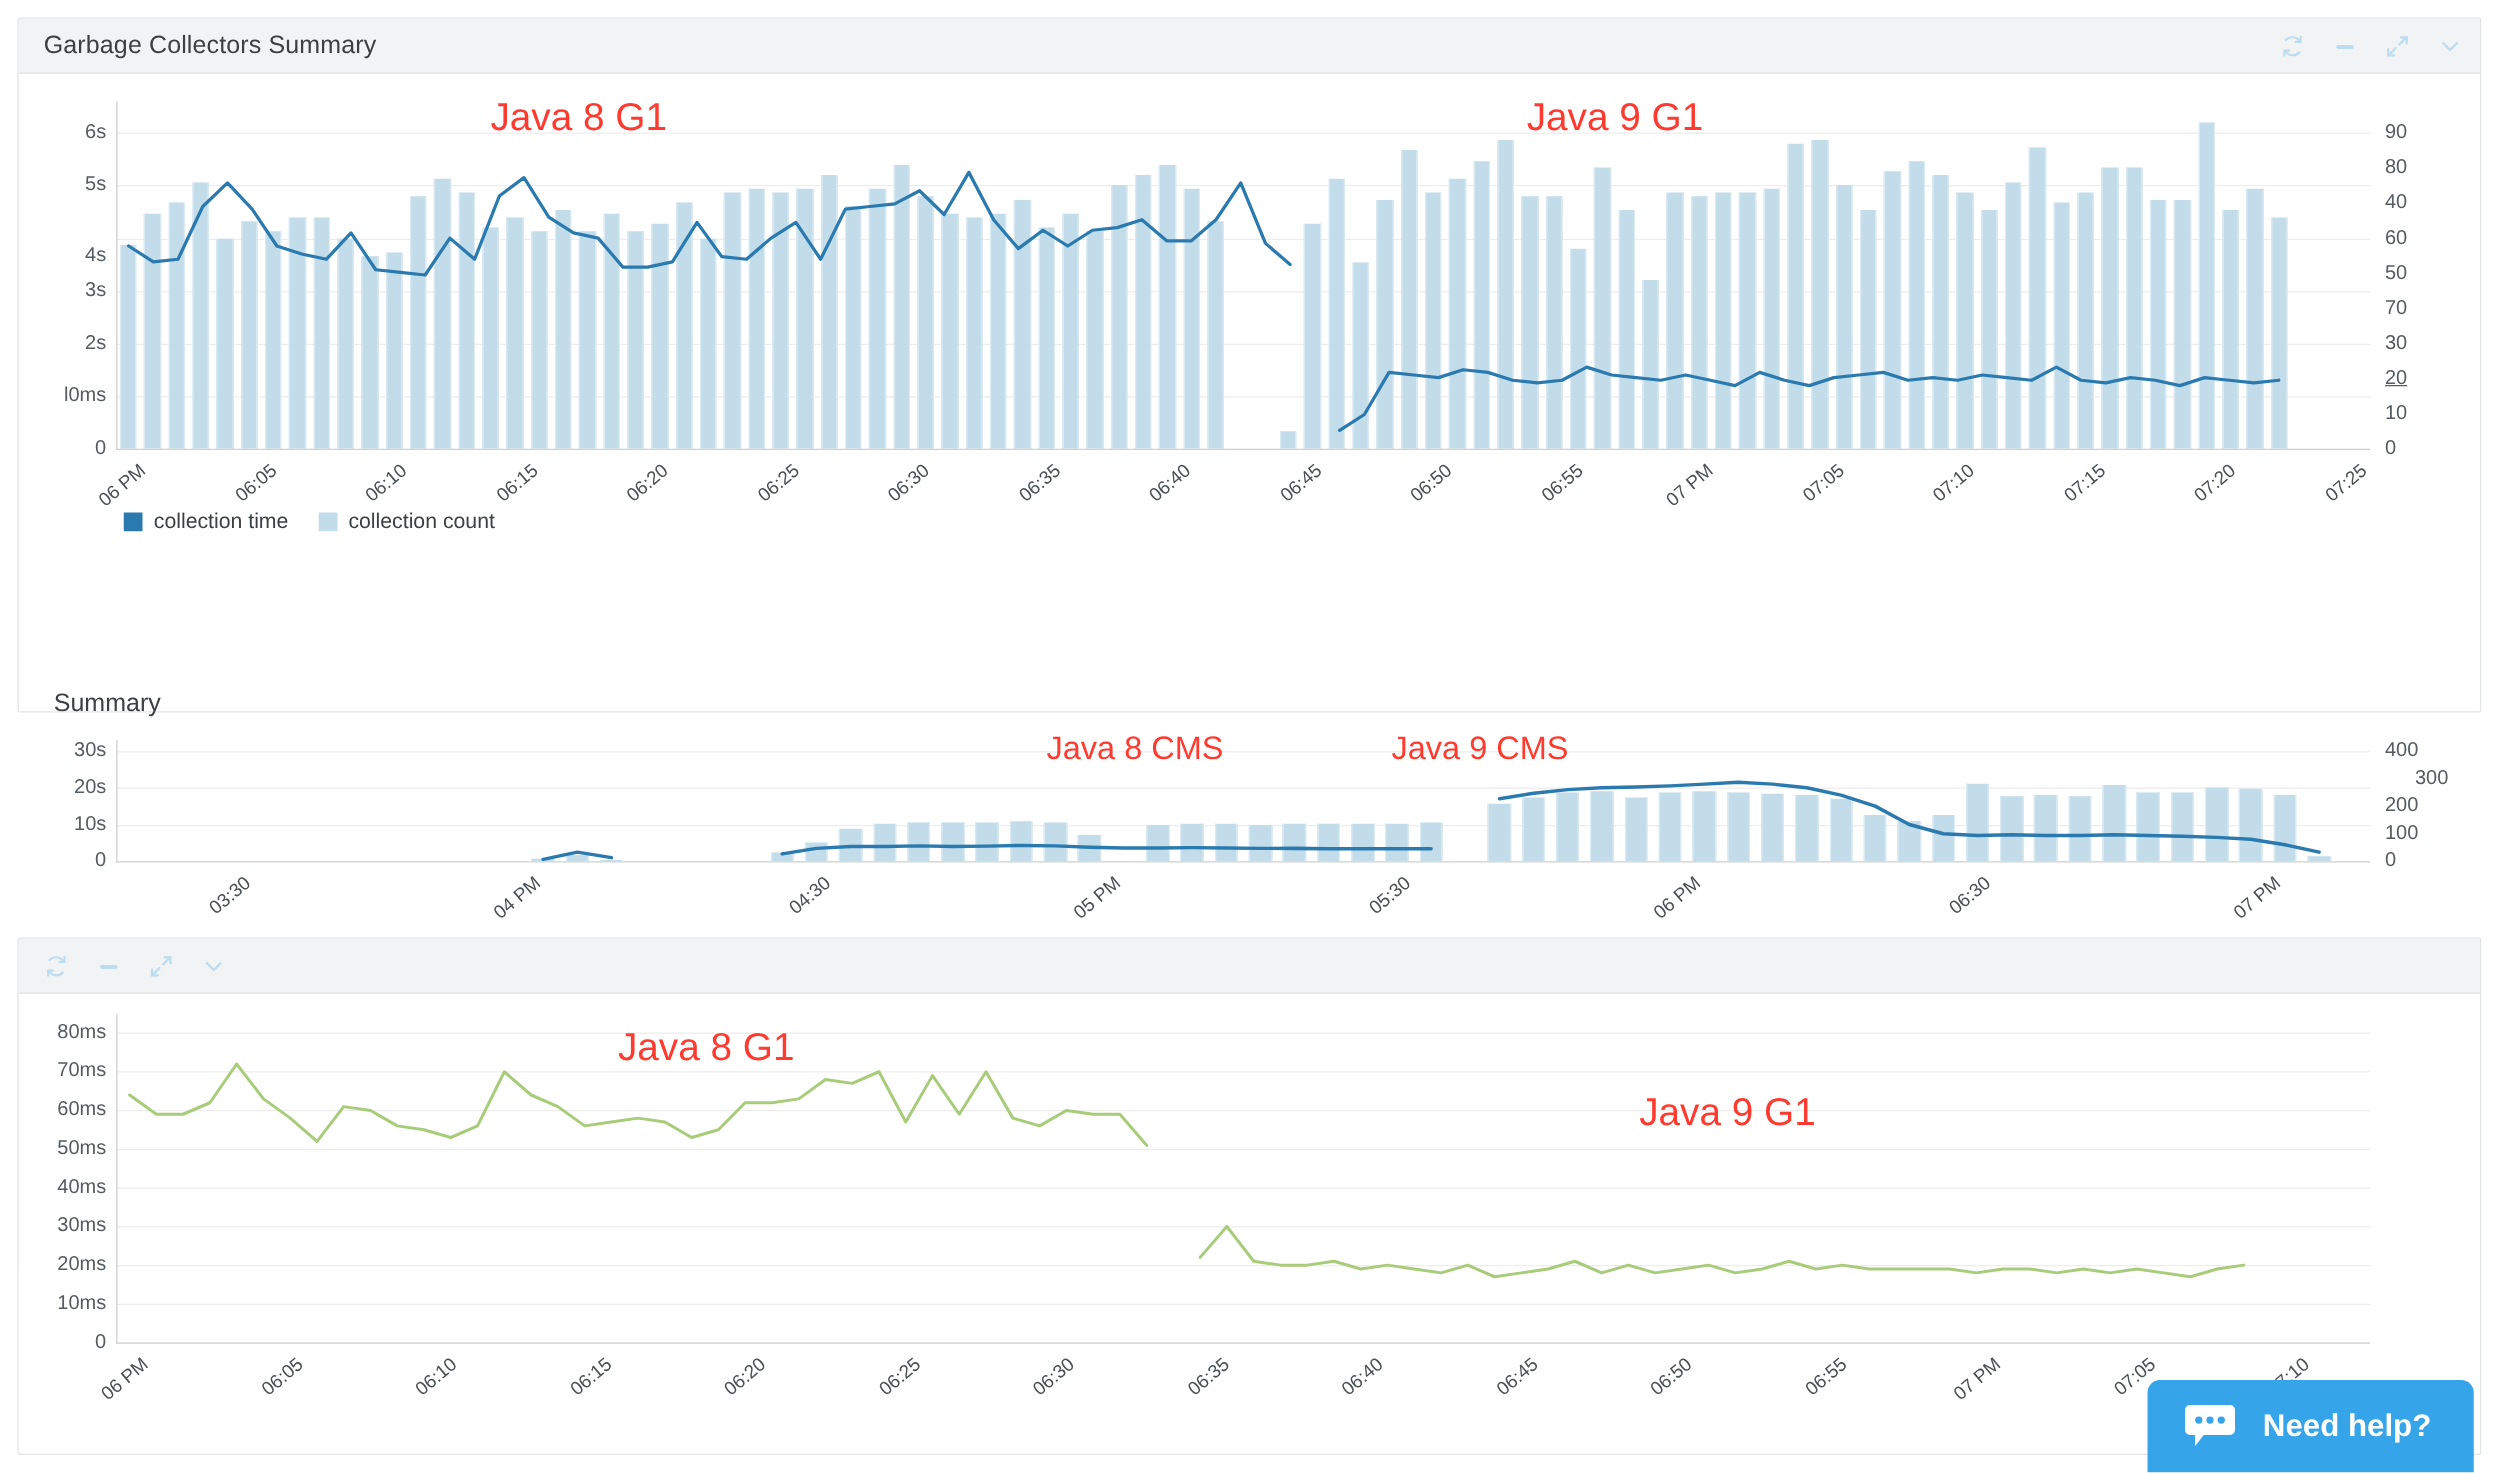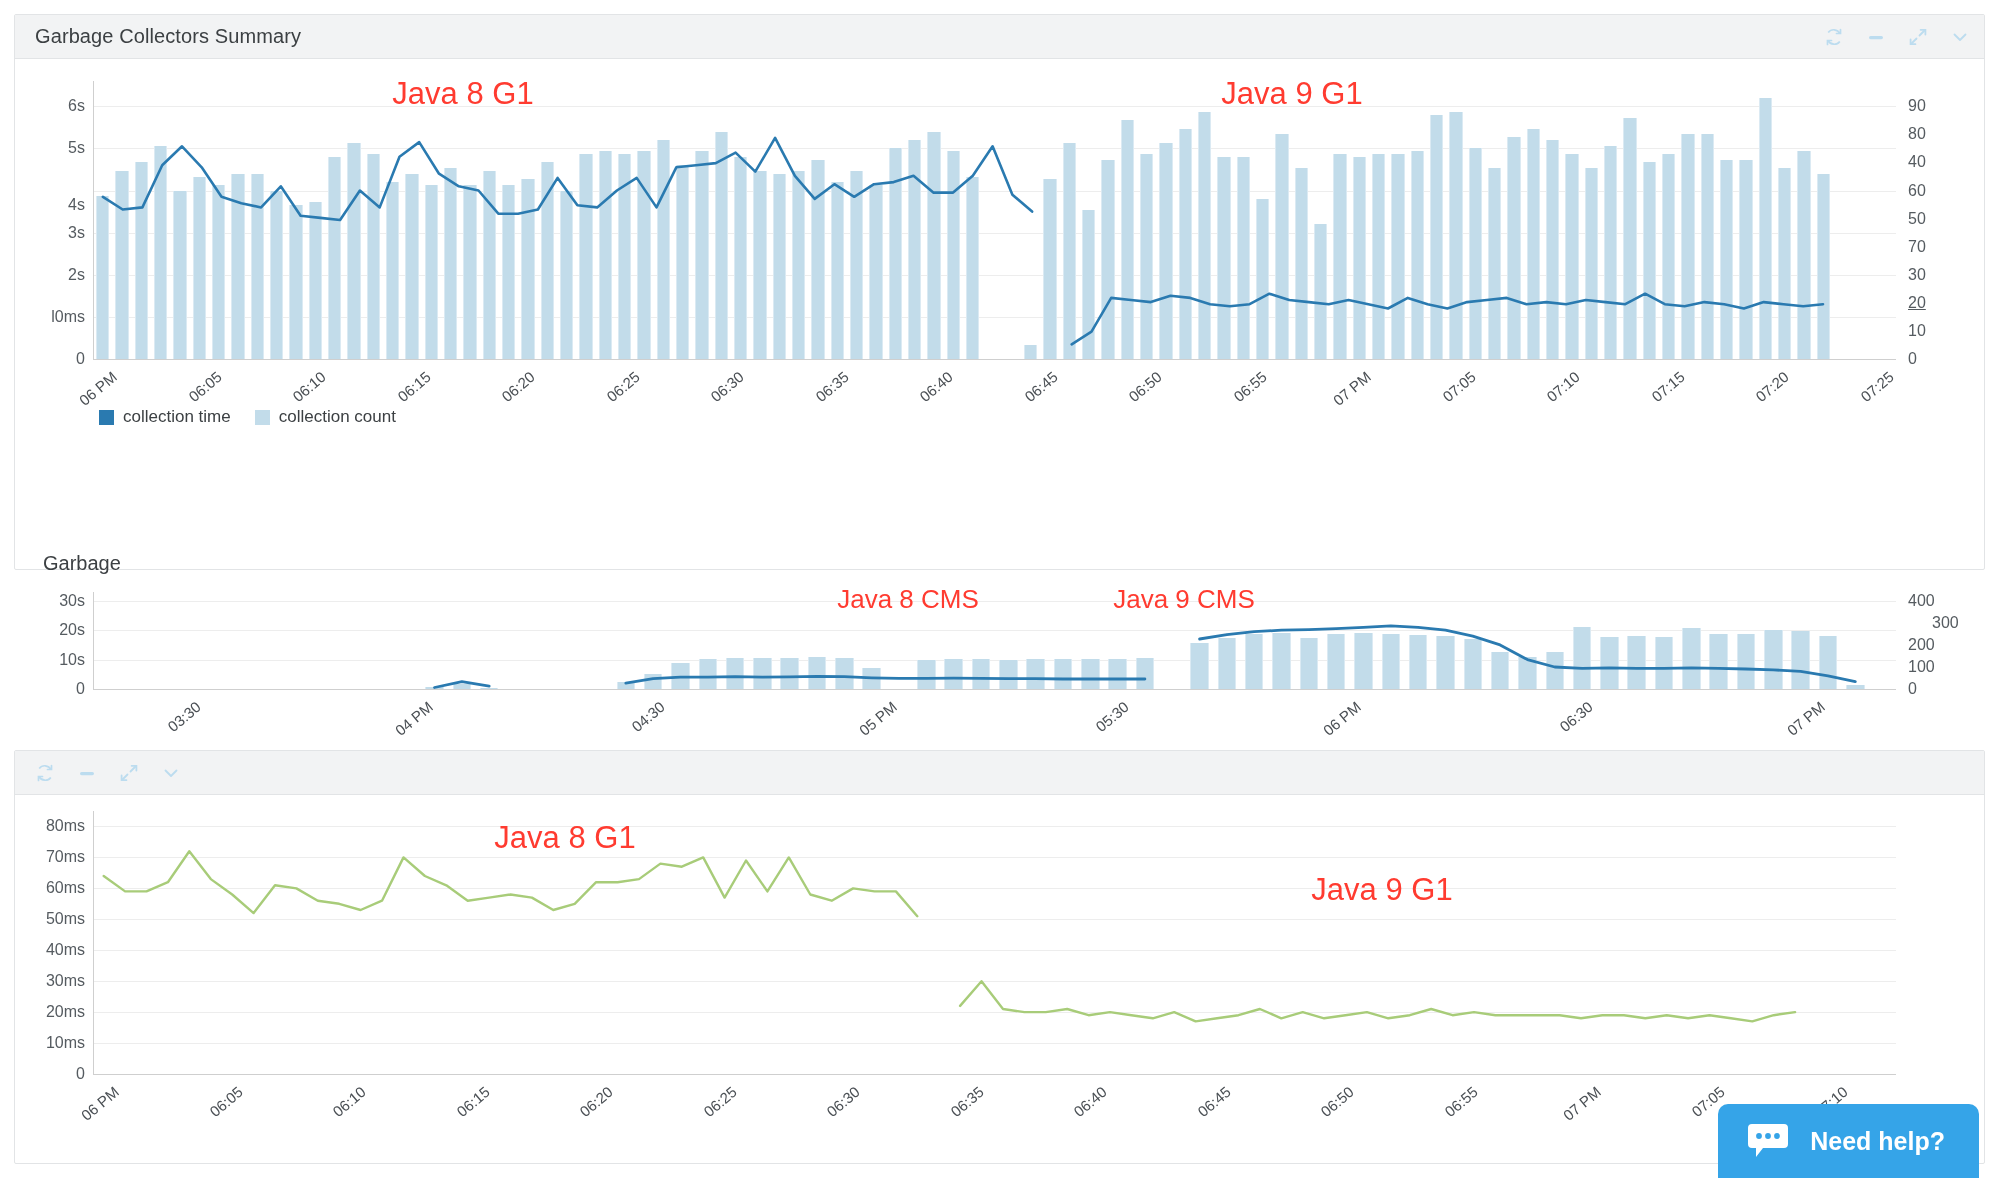--- a/index.html
+++ b/index.html
@@ -304,21 +304,21 @@
         <div class="item">
           <span class="swatch" style="background:#2a7ab0"></span>
           <span>collection time</span>
         </div>
         <div class="item">
           <span class="swatch" style="background:#c2dcea"></span>
           <span>collection count</span>
         </div>
       </div>
 
-      <div class="sub-title" style="left:28px; top:493px;">Garbage</div>
+      <div class="sub-title" style="left:28px; top:493px;">Summary</div>
       <div class="chart" id="chart-extended" style="position:absolute; left:0; top:525px; width:1969px; height:165px;">
           <div class="plot" style="left:78px;top:8px;width:1803px;height:97px;">
             <div class="gridline" style="top:9px;"></div>
             <div class="gridline" style="top:38px;"></div>
             <div class="gridline" style="top:68px;"></div>
             <div class="bar" style="left:332.2px;width:18.6px;height:1.8px;background:#c2dcea;"></div>
             <div class="bar" style="left:359.6px;width:18.6px;height:4.8px;background:#c2dcea;"></div>
             <div class="bar" style="left:386.9px;width:18.6px;height:1.3px;background:#c2dcea;"></div>
             <div class="bar" style="left:523.5px;width:18.6px;height:6.6px;background:#c2dcea;"></div>
             <div class="bar" style="left:550.8px;width:18.6px;height:15.4px;background:#c2dcea;"></div>

